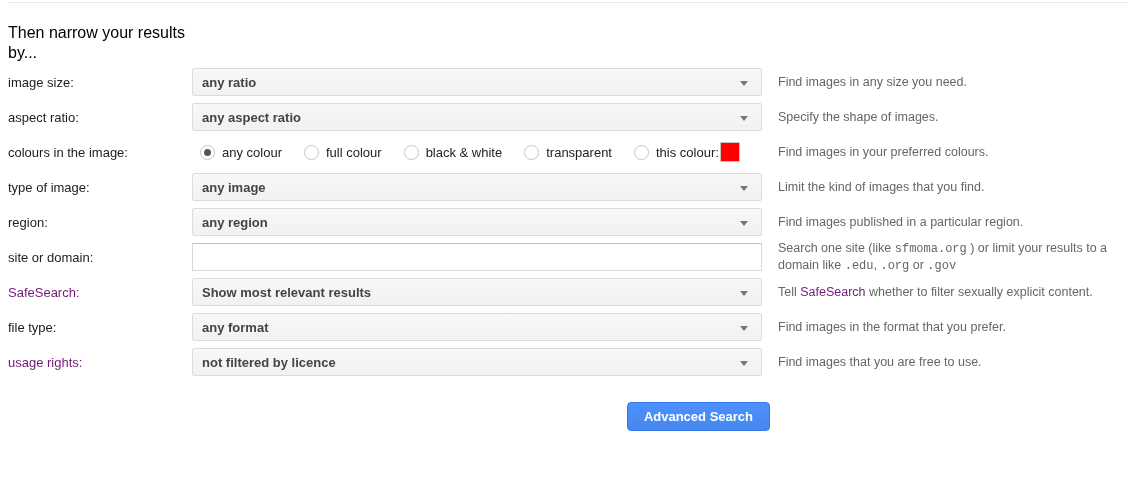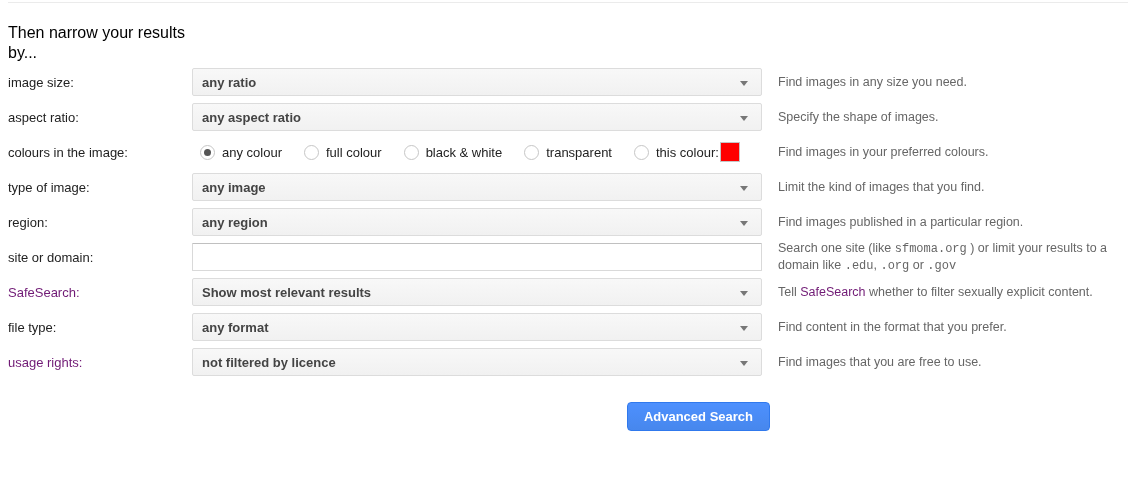--- a/index.html
+++ b/index.html
@@ -247,21 +247,21 @@
     </div>
 
     <div class="row">
       <div class="label">file type:</div>
       <div class="control">
         <div class="select">
           <span class="select-value">any format</span>
           <span class="arrow"></span>
         </div>
       </div>
-      <div class="help">Find content in the format that you prefer.</div>
+      <div class="help">Find images in the format that you prefer.</div>
     </div>
 
     <div class="row">
       <div class="label"><a class="plainlink">usage rights:</a></div>
       <div class="control">
         <div class="select">
           <span class="select-value">not filtered by licence</span>
           <span class="arrow"></span>
         </div>
       </div>

